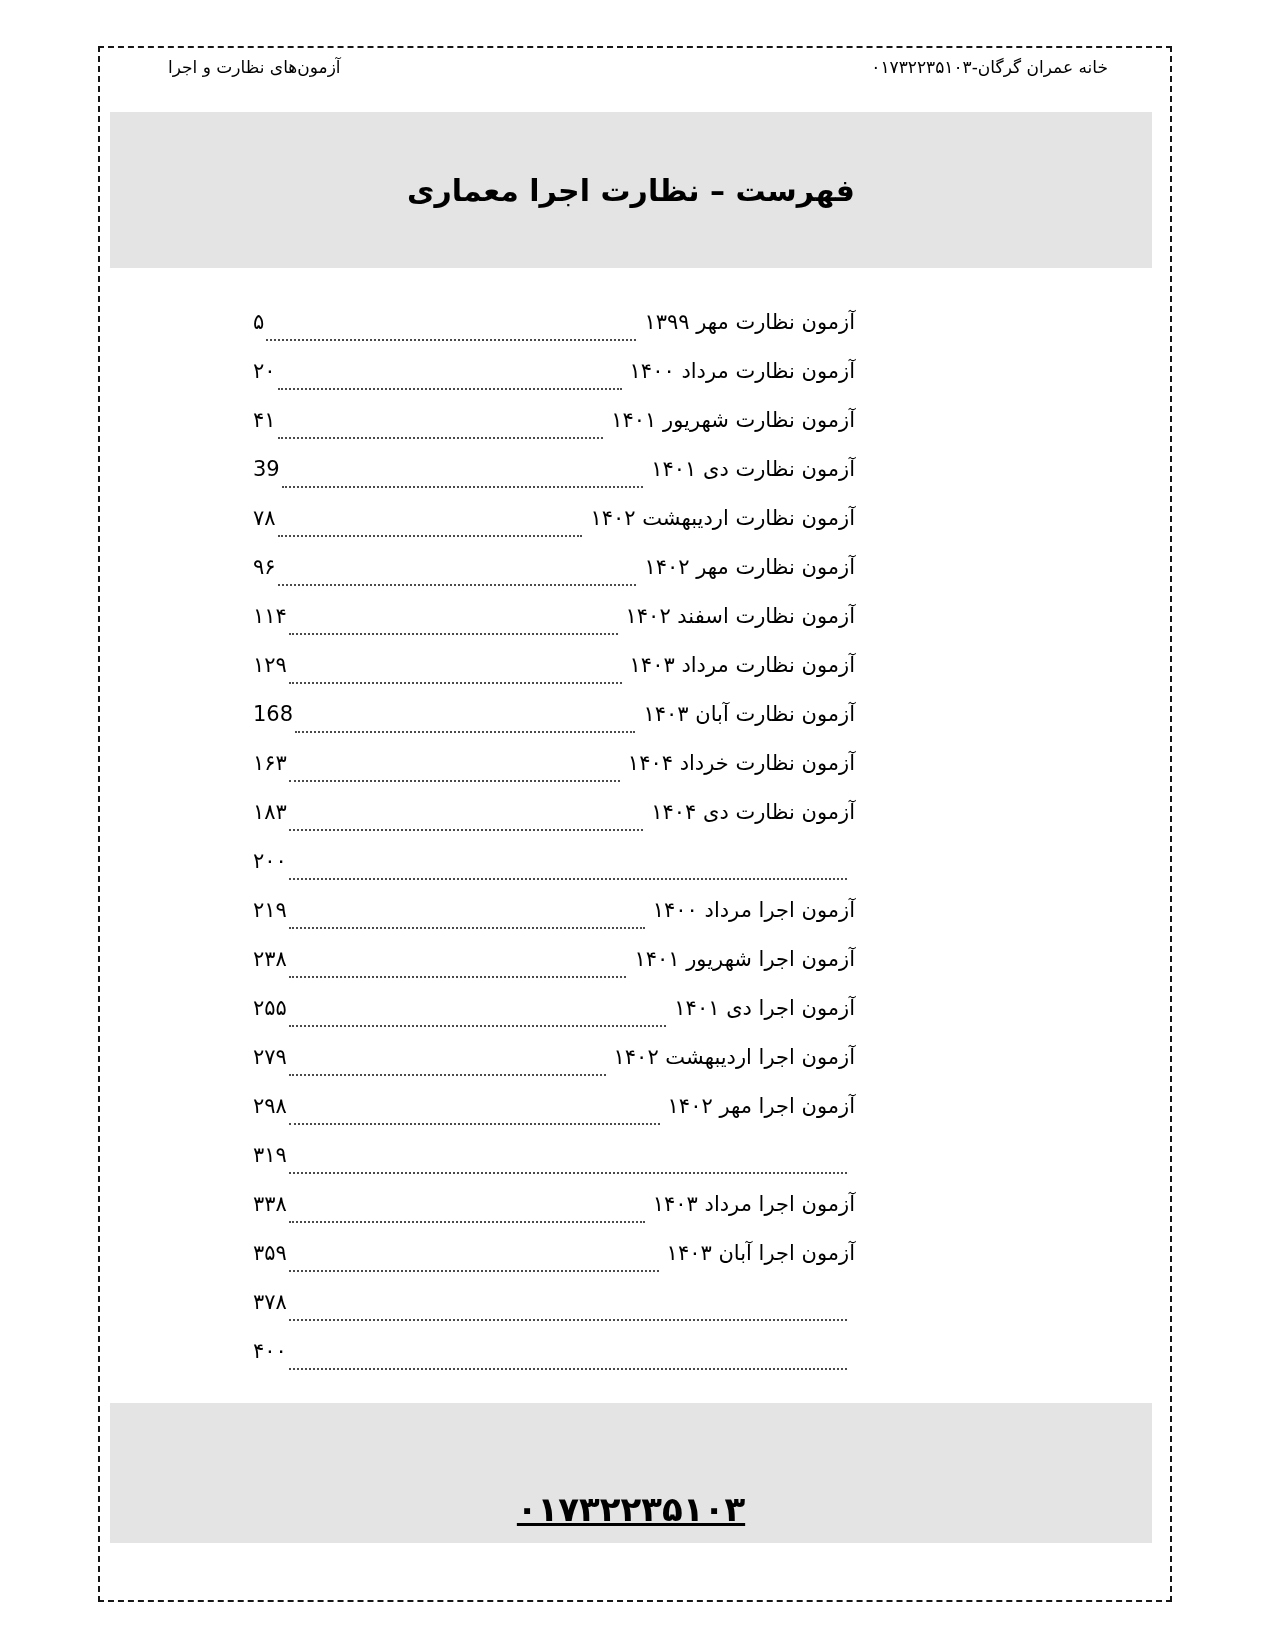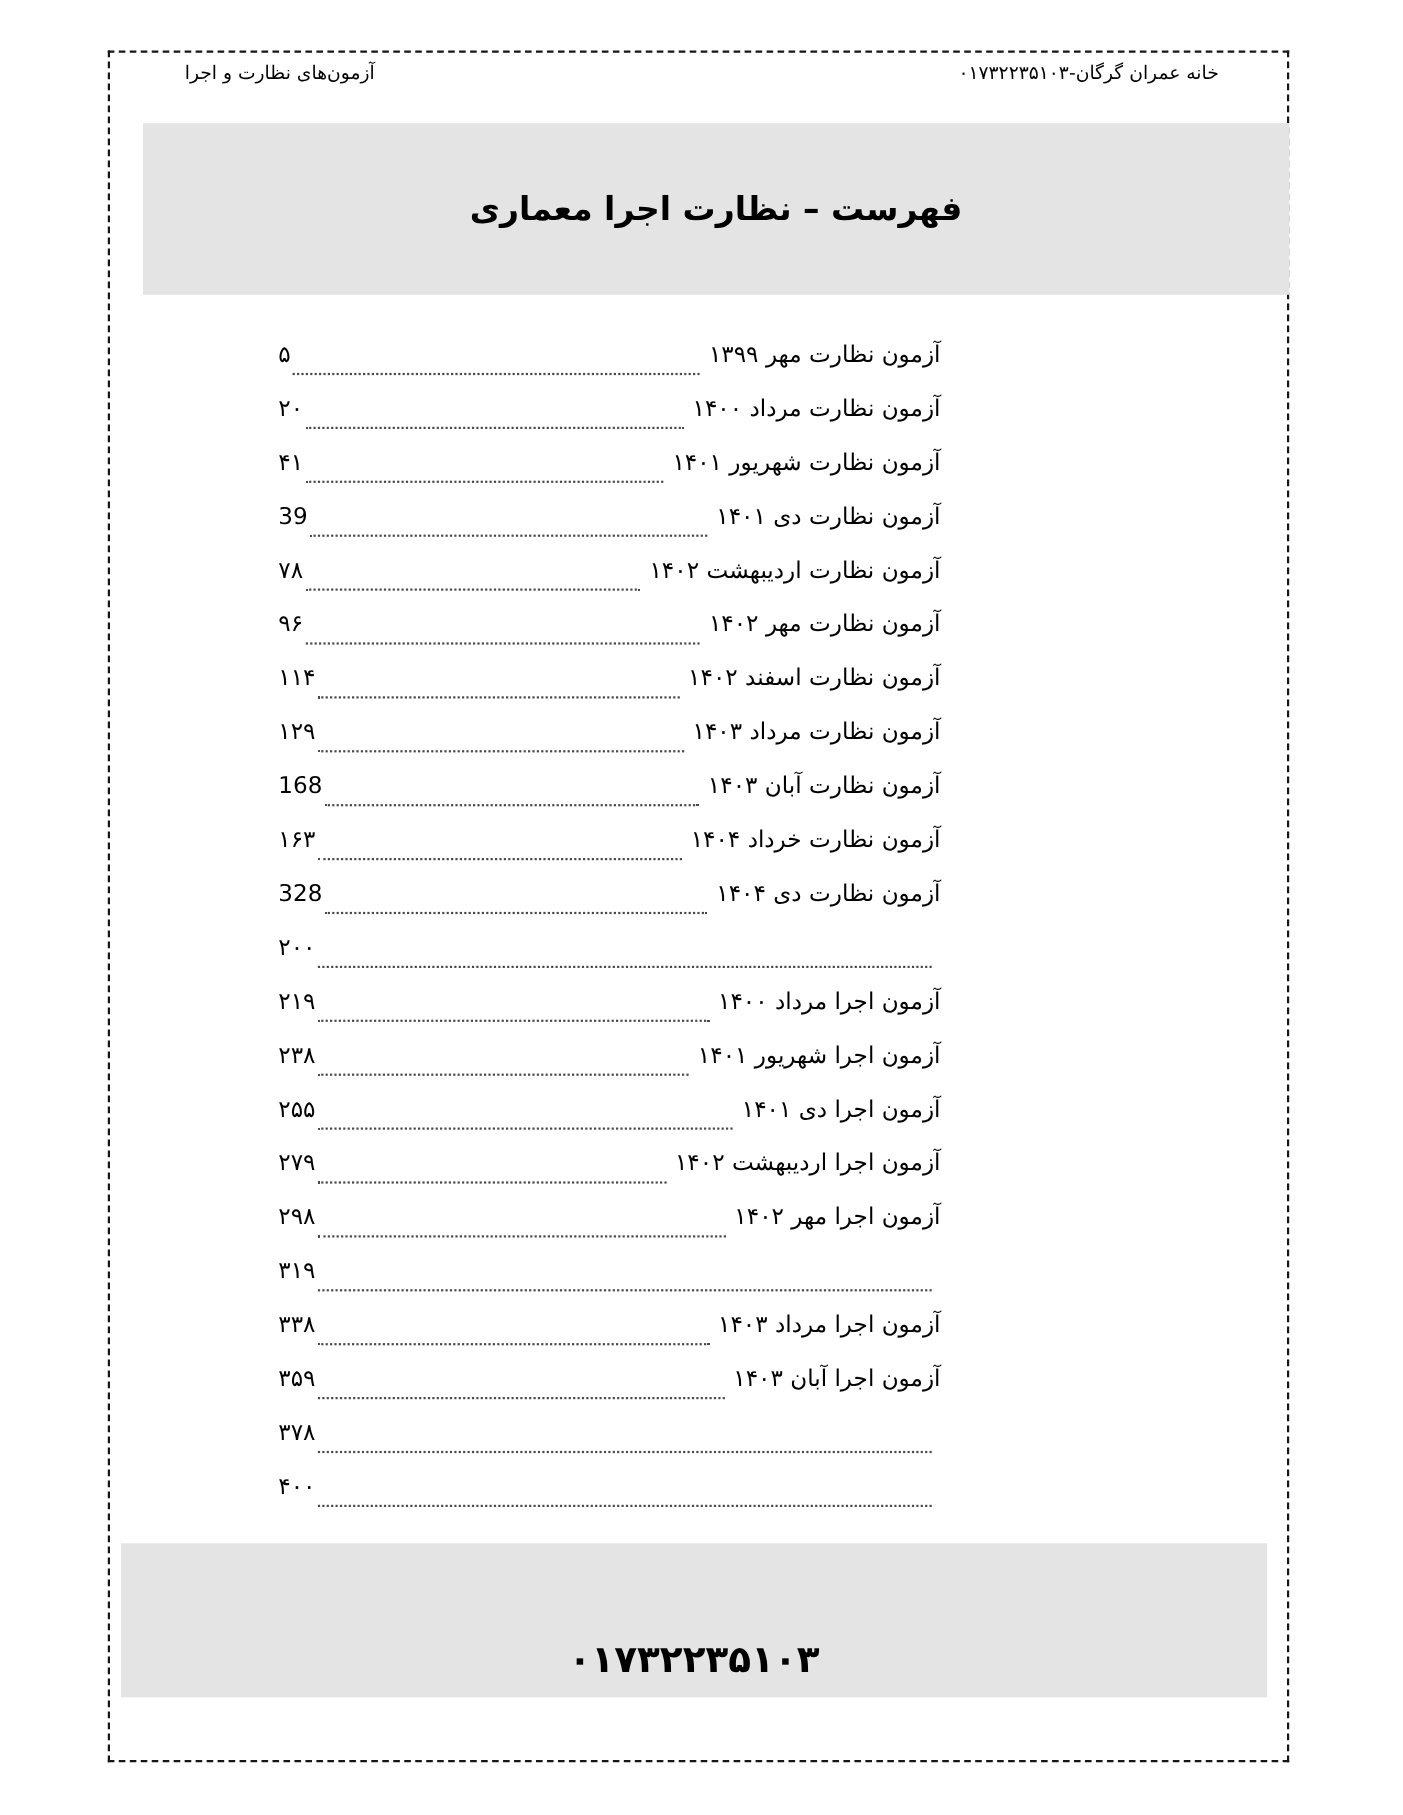--- a/index.html
+++ b/index.html
@@ -40,21 +40,20 @@
   .title-block {
     position: absolute;
     left: 10px;
     top: 64px;
     width: 1042px;
     height: 156px;
     background: #e4e4e4;
     display: flex;
     align-items: center;
     justify-content: center;
-    margin-left: 20px;
   }
   .page-title {
     margin: 0;
     direction: rtl;
     font-size: 30px;
     font-weight: bold;
     letter-spacing: 0px;
   }
   .toc {
     position: absolute;
@@ -94,20 +93,21 @@
     align-items: flex-end;
     justify-content: center;
     padding-bottom: 14px;
     box-sizing: border-box;
   }
   .footer-phone {
     direction: rtl;
     font-size: 34px;
     font-weight: bold;
     letter-spacing: 1px;
+    text-decoration: underline;
   }
 </style>
 </head>
 <body>
 
 <div class="page">
   <div class="border-frame">
 
     <div class="header">
       <div class="header-right">خانه عمران گرگان-۰۱۷۳۲۲۳۵۱۰۳</div>
@@ -175,21 +175,21 @@
 
       <div class="toc-row">
         <span class="toc-label">آزمون نظارت خرداد ۱۴۰۴</span>
         <span class="toc-leader"></span>
         <span class="toc-page">۱۶۳</span>
       </div>
 
       <div class="toc-row">
         <span class="toc-label">آزمون نظارت دی ۱۴۰۴</span>
         <span class="toc-leader"></span>
-        <span class="toc-page">328</span>
+        <span class="toc-page">۱۸۳</span>
       </div>
 
       <div class="toc-row">
         <span class="toc-leader"></span>
         <span class="toc-page">۲۰۰</span>
       </div>
 
       <div class="toc-row">
         <span class="toc-label">آزمون اجرا مرداد ۱۴۰۰</span>
         <span class="toc-leader"></span>

